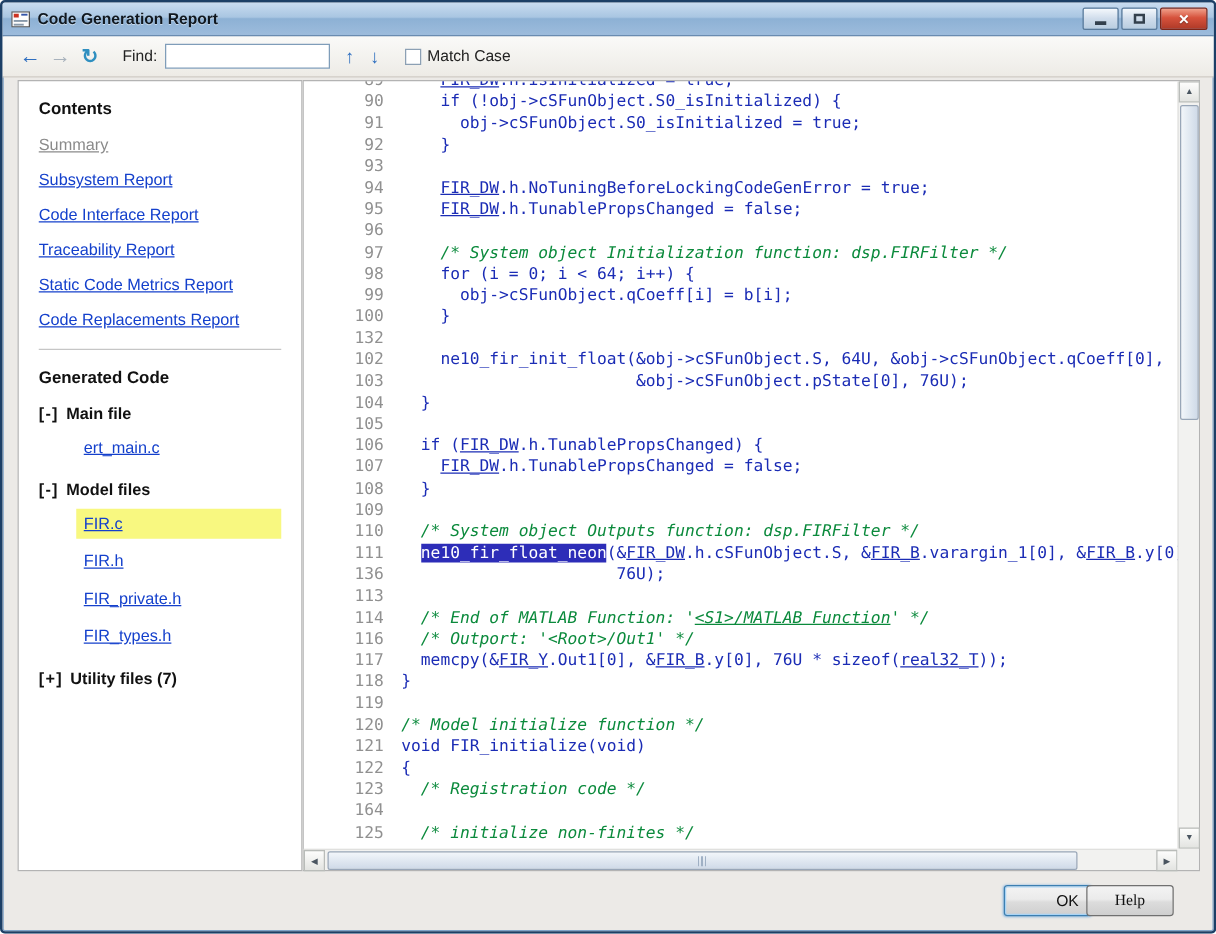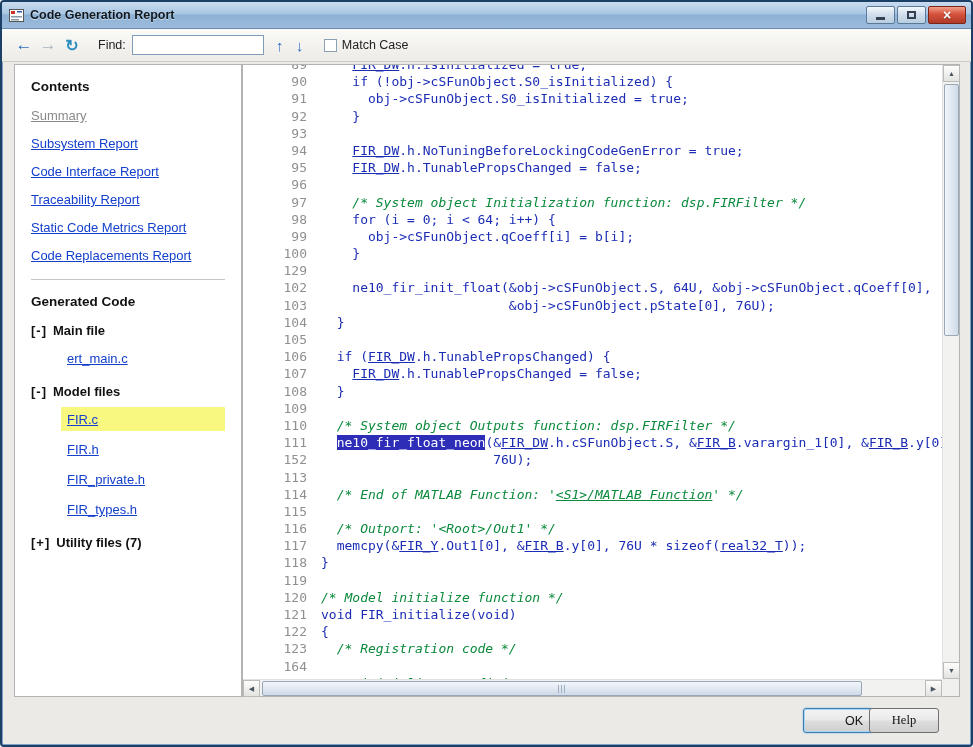--- a/index.html
+++ b/index.html
@@ -240,21 +240,21 @@
             </div>
             <div class="code-row">
               <span class="ln">99</span>
               <span class="ct"><span class="seg-p">      obj-&gt;cSFunObject.qCoeff[i] = b[i];</span></span>
             </div>
             <div class="code-row">
               <span class="ln">100</span>
               <span class="ct"><span class="seg-p">    }</span></span>
             </div>
             <div class="code-row">
-              <span class="ln">129</span>
+              <span class="ln">132</span>
               <span class="ct"></span>
             </div>
             <div class="code-row">
               <span class="ln">102</span>
               <span class="ct"><span class="seg-p">    ne10_fir_init_float(&amp;obj-&gt;cSFunObject.S, 64U, &amp;obj-&gt;cSFunObject.qCoeff[0],</span></span>
             </div>
             <div class="code-row">
               <span class="ln">103</span>
               <span class="ct"><span class="seg-p">                        &amp;obj-&gt;cSFunObject.pState[0], 76U);</span></span>
             </div>
@@ -284,34 +284,30 @@
             </div>
             <div class="code-row">
               <span class="ln">110</span>
               <span class="ct"><span class="seg-c">  /* System object Outputs function: dsp.FIRFilter */</span></span>
             </div>
             <div class="code-row">
               <span class="ln">111</span>
               <span class="ct"><span class="seg-p">  </span><span class="seg-sel">ne10_fir_float_neon</span><span class="seg-p">(&amp;</span><span class="seg-l">FIR_DW</span><span class="seg-p">.h.cSFunObject.S, &amp;</span><span class="seg-l">FIR_B</span><span class="seg-p">.varargin_1[0], &amp;</span><span class="seg-l">FIR_B</span><span class="seg-p">.y[0],</span></span>
             </div>
             <div class="code-row">
-              <span class="ln">152</span>
+              <span class="ln">136</span>
               <span class="ct"><span class="seg-p">                      76U);</span></span>
             </div>
             <div class="code-row">
               <span class="ln">113</span>
               <span class="ct"></span>
             </div>
             <div class="code-row">
               <span class="ln">114</span>
               <span class="ct"><span class="seg-c">  /* End of MATLAB Function: '</span><span class="seg-cl">&lt;S1&gt;/MATLAB Function</span><span class="seg-c">' */</span></span>
-            </div>
-            <div class="code-row">
-              <span class="ln">115</span>
-              <span class="ct"></span>
             </div>
             <div class="code-row">
               <span class="ln">116</span>
               <span class="ct"><span class="seg-c">  /* Outport: '&lt;Root&gt;/Out1' */</span></span>
             </div>
             <div class="code-row">
               <span class="ln">117</span>
               <span class="ct"><span class="seg-p">  memcpy(&amp;</span><span class="seg-l">FIR_Y</span><span class="seg-p">.Out1[0], &amp;</span><span class="seg-l">FIR_B</span><span class="seg-p">.y[0], 76U * sizeof(</span><span class="seg-l">real32_T</span><span class="seg-p">));</span></span>
             </div>
             <div class="code-row">

